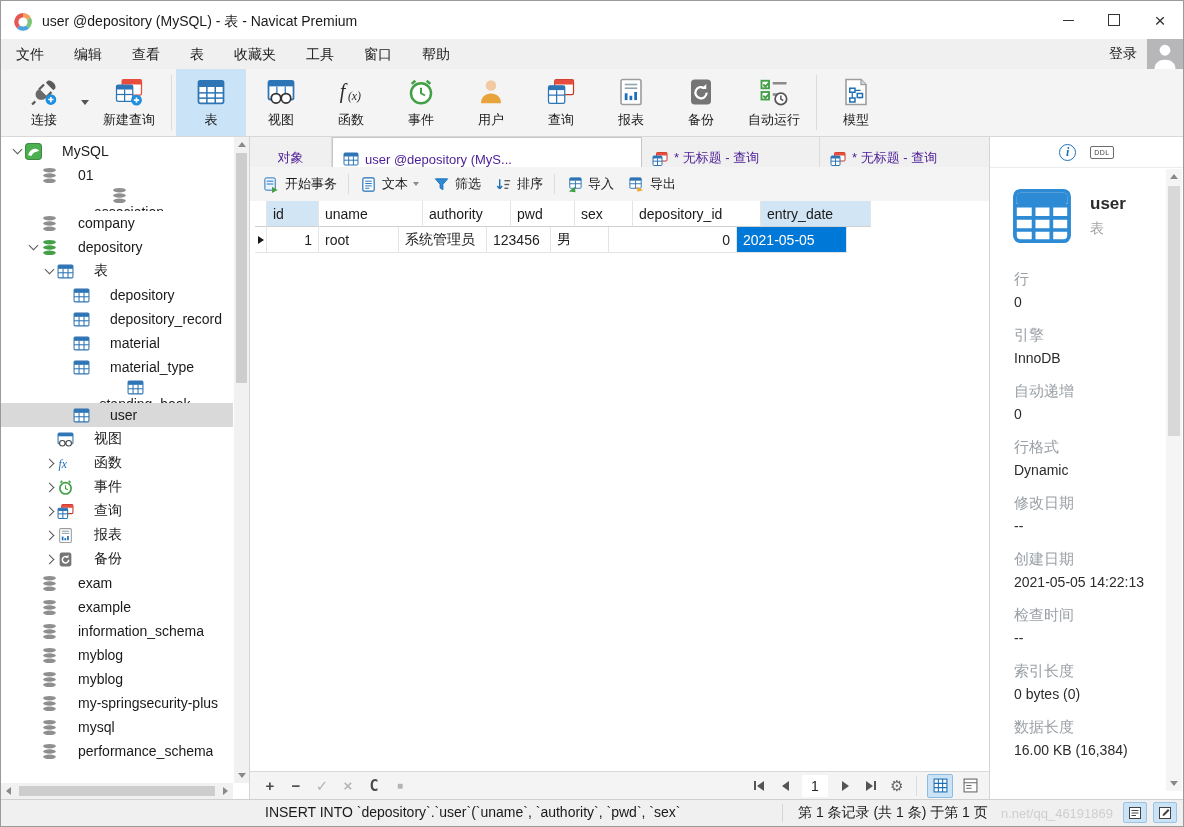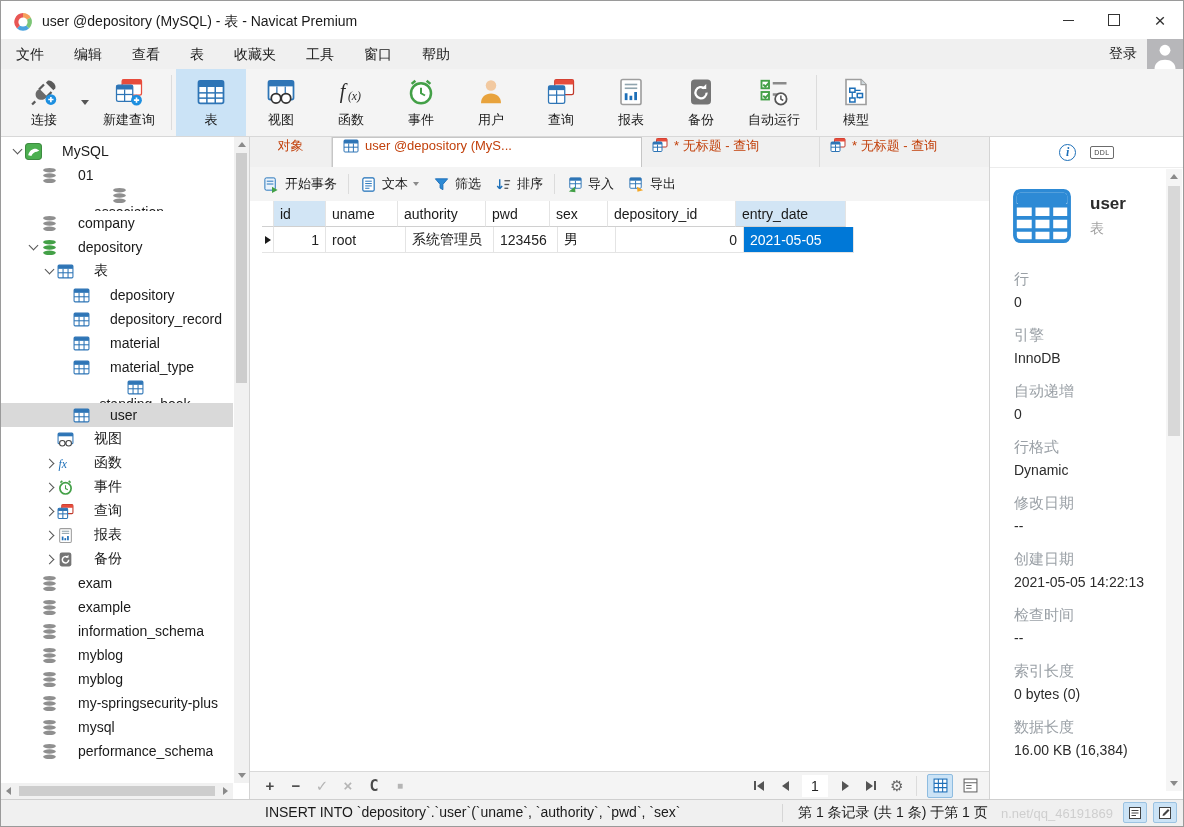--- a/index.html
+++ b/index.html
@@ -55,32 +55,32 @@
   .tri.up{border-width:0 4px 5px 4px;border-color:transparent transparent #8a8a8a transparent;}
   .tri.dn{border-width:5px 4px 0 4px;border-color:#8a8a8a transparent transparent transparent;}
   .tri.lf{border-width:4px 5px 4px 0;border-color:transparent #8a8a8a transparent transparent;}
   .tri.rt{border-width:4px 0 4px 5px;border-color:transparent transparent transparent #8a8a8a;}
   .vthumb{position:absolute;left:2px;width:11px;background:#cdcdcd;}
   .hthumb{height:10px;background:#cdcdcd;flex:1;margin:0 3px;}
 
   
   .center{position:absolute;left:248px;top:136px;width:742px;bottom:27px;background:#fff;border-left:1px solid #d4d4d4;box-sizing:border-box;}
   .tabstrip{position:absolute;left:0;top:0;right:0;height:30px;background:#f0f0f0;border-bottom:1px solid #d9d9d9;display:flex;}
-  .tab{display:flex;align-items:flex-start;padding:0 10px;font-size:13px;color:#c2410c;border-right:1px solid #dcdcdc;box-sizing:border-box;overflow:hidden;white-space:nowrap;}
+  .tab{display:flex;align-items:flex-end;padding:0 10px;font-size:13px;color:#4c1d95;border-right:1px solid #dcdcdc;box-sizing:border-box;overflow:hidden;white-space:nowrap;}
   .tab .ic{width:16px;height:16px;margin-right:6px;}
   .tab.active{background:#fff;border:1px solid #c6c6c6;border-bottom:none;}
   .tab.objects{justify-content:center;}
 
   .tbl-toolbar{position:absolute;left:0;top:30px;right:0;height:34px;background:#f4f4f4;display:flex;align-items:center;padding-left:6px;box-sizing:border-box;}
   .tt-btn{display:flex;align-items:center;padding:0 7px;height:26px;font-size:13px;color:#1a1a1a;white-space:nowrap;}
   .tt-btn .ic{width:17px;height:17px;margin-right:5px;}
   .tt-sep{width:1px;height:20px;background:#dcdcdc;margin:0 4px;}
 
   
-  .grid{position:absolute;left:12px;top:64px;right:0;text-align:center;}
+  .grid{position:absolute;left:5px;top:64px;right:0;text-align:center;}
   .grid-row{display:flex;}
   .gcell{box-sizing:border-box;border-right:1px solid #e4e4e4;border-bottom:1px solid #e4e4e4;height:26px;
          display:flex;align-items:center;padding:0 6px;font-size:14px;background:#fff;overflow:hidden;white-space:nowrap;}
   .gcell.head{background:#fff;border-bottom:1px solid #d0d0d0;color:#1a1a1a;}
   .gcell.head.hl{background:#d2e5f5;}
   .gcell.marker{width:12px;padding:0;justify-content:center;}
   .gcell.num{justify-content:flex-end;}
   .gcell.selcell{background:#0078d7;color:#fff;}
   .rowmark{width:0;height:0;border-style:solid;border-width:4.5px 0 4.5px 6px;border-color:transparent transparent transparent #1a1a1a;}
 
@@ -815,21 +815,21 @@
               <path d="M9.5 11.5l6.5 3.7-6 1.6z" fill="#f5a623"></path>
             </svg>
           </span>
           <span>导出</span>
         </div>
       </div>
     <div class="grid" id="grid">
         <div class="grid-row">
           <div class="gcell head marker"></div>
           <div class="gcell head hl" style="width: 52px;">id</div>
-          <div class="gcell head" style="width: 72px;">uname</div>
+          <div class="gcell head" style="width: 104px;">uname</div>
           <div class="gcell head" style="width: 88px;">authority</div>
           <div class="gcell head" style="width: 64px;">pwd</div>
           <div class="gcell head" style="width: 58px;">sex</div>
           <div class="gcell head" style="width: 128px;">depository_id</div>
           <div class="gcell head hl" style="width: 110px;">entry_date</div>
         </div>
         <div class="grid-row">
           <div class="gcell marker">
             <span class="rowmark"></span>
           </div>

